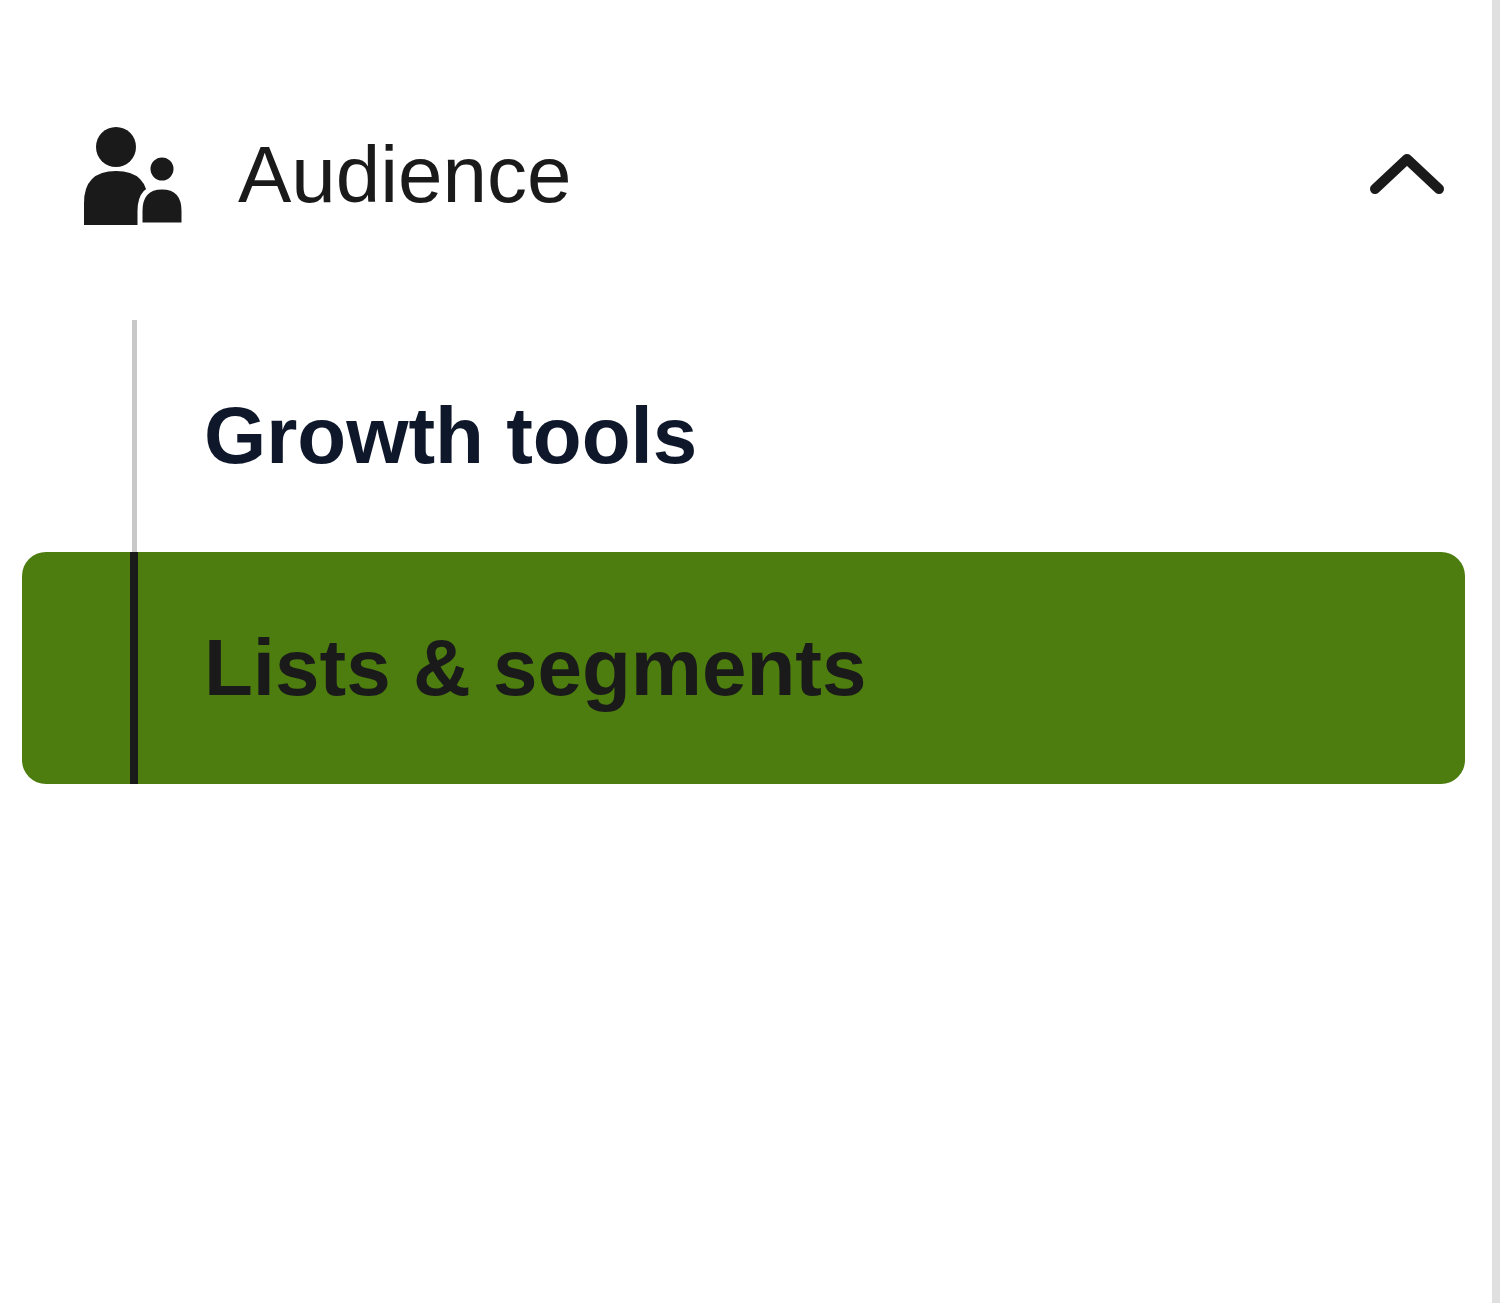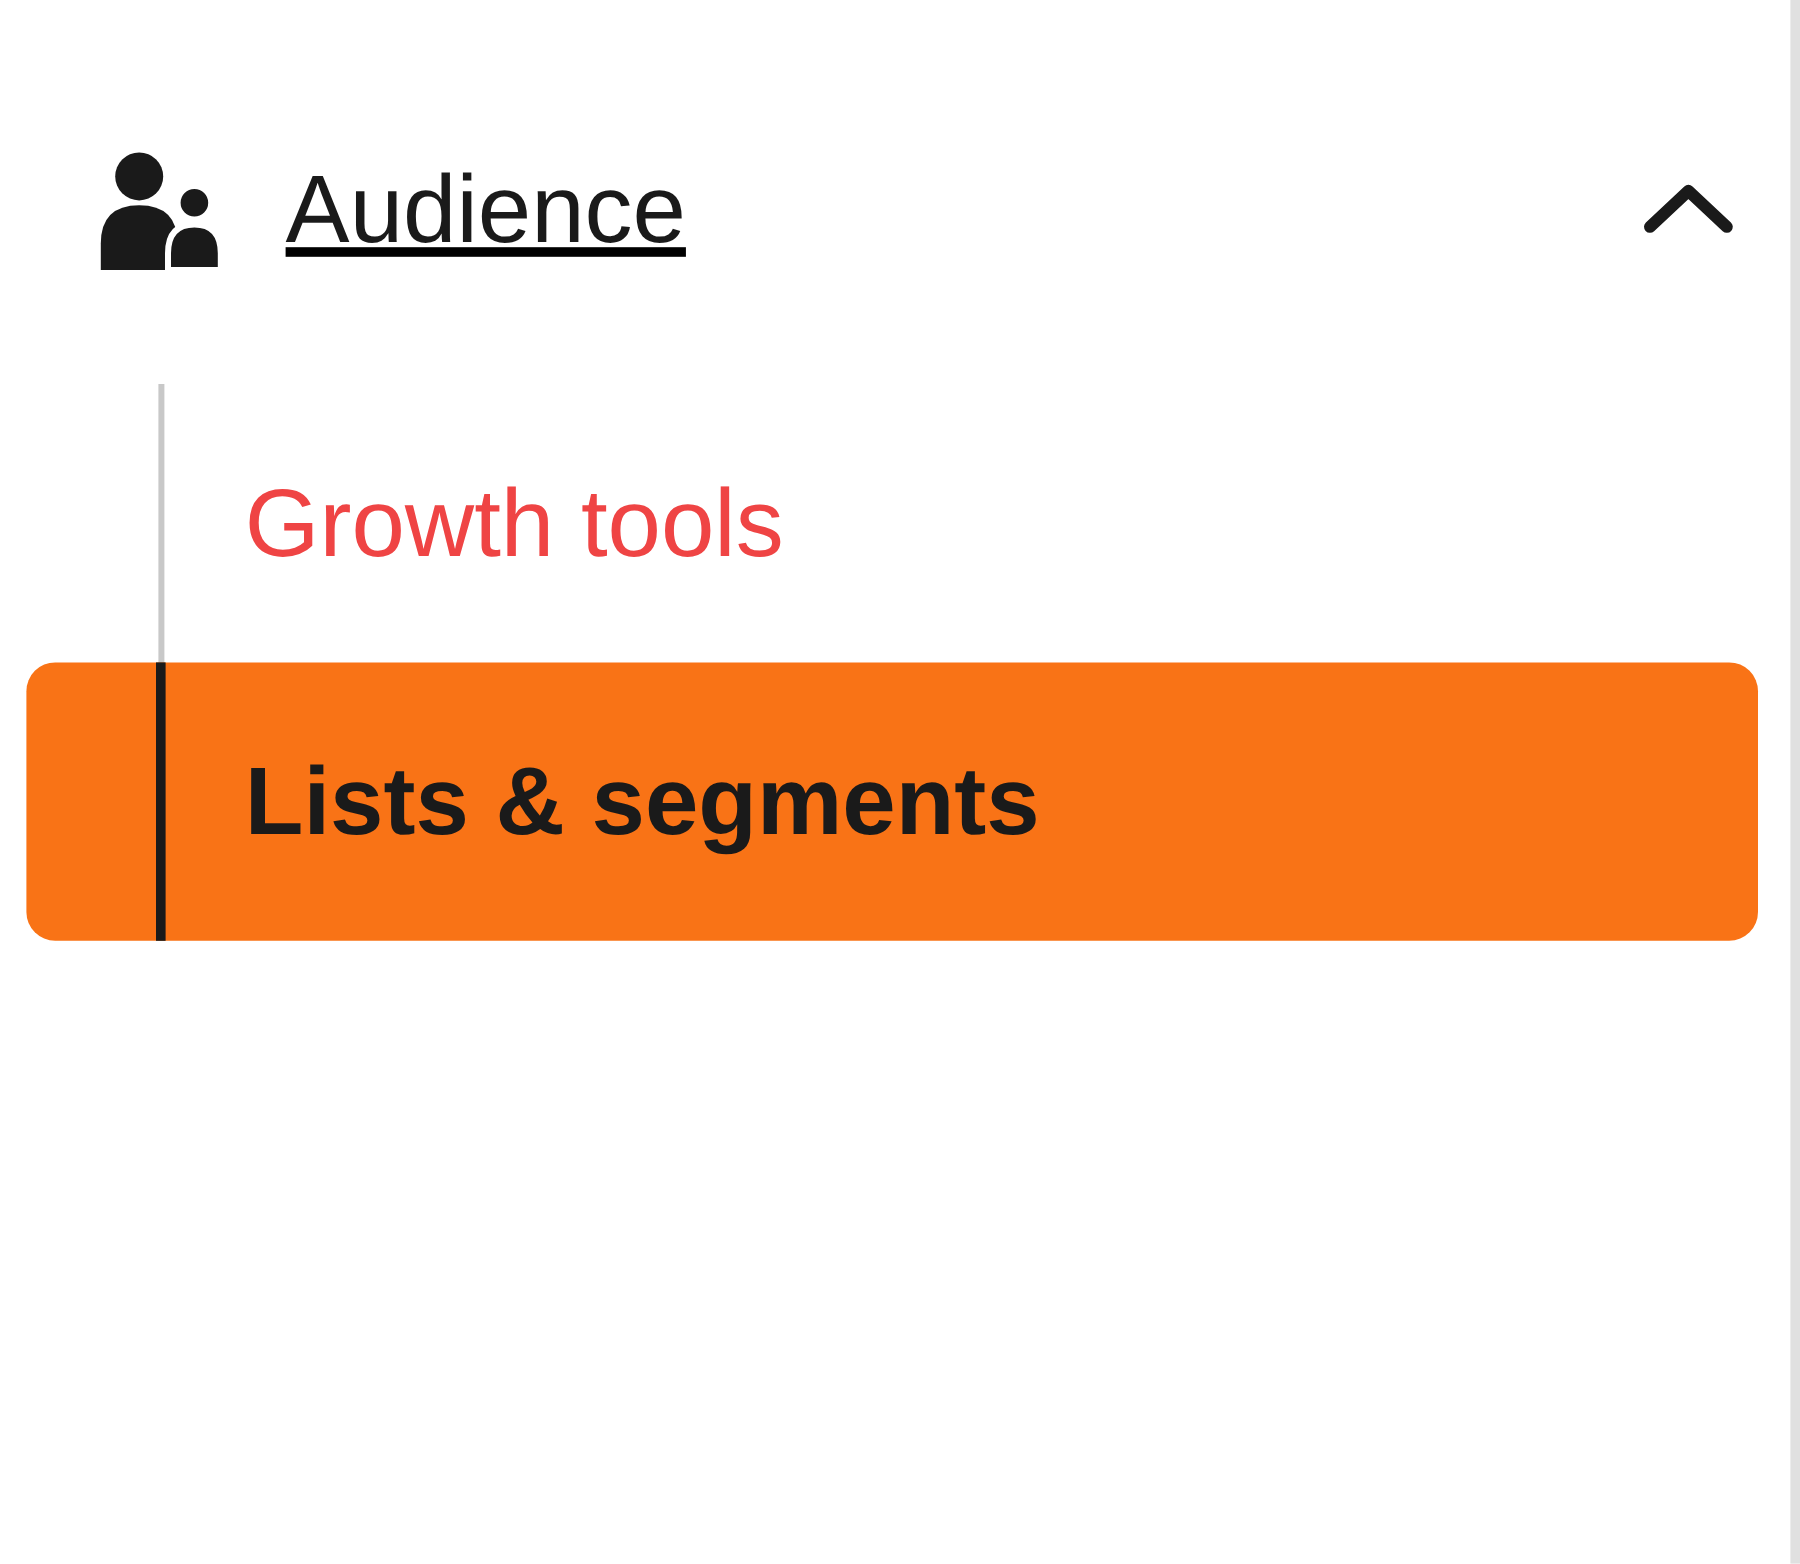--- a/index.html
+++ b/index.html
@@ -25,21 +25,20 @@
     .sidebar-section {
       padding-top: 100px;
       padding-left: 60px;
     }
     .section-header {
       display: flex;
       align-items: center;
       padding: 20px 28px 20px 20px;
       cursor: pointer;
       justify-content: space-between;
-      text-decoration: underline;
     }
     .section-header-left {
       display: flex;
       align-items: center;
       gap: 48px;
     }
     .audience-icon {
       width: 110px;
       height: 110px;
       display: flex;
@@ -75,35 +74,35 @@
       display: flex;
       align-items: center;
       padding: 70px 40px 70px 182px;
       cursor: pointer;
       position: relative;
       border-radius: 24px;
       margin-left: -38px;
       margin-right: 35px;
     }
     .section-item.active {
-      background: #f97316;
+      background: #4d7c0f;
     }
     .section-item.active::before {
       content: '';
       position: absolute;
       left: 108px;
       top: 0;
       width: 8px;
       height: 100%;
       background: #1a1a1a;
     }
     .item-label {
       font-size: 80px;
-      font-weight: 400;
-      color: #ef4444;
+      font-weight: 700;
+      color: #0f172a;
     }
     .section-item.active .item-label {
       font-weight: 600;
       color: #1a1a1a;
     }
   </style>
 </head>
 <body>
 
 <div class="right-border"></div>

